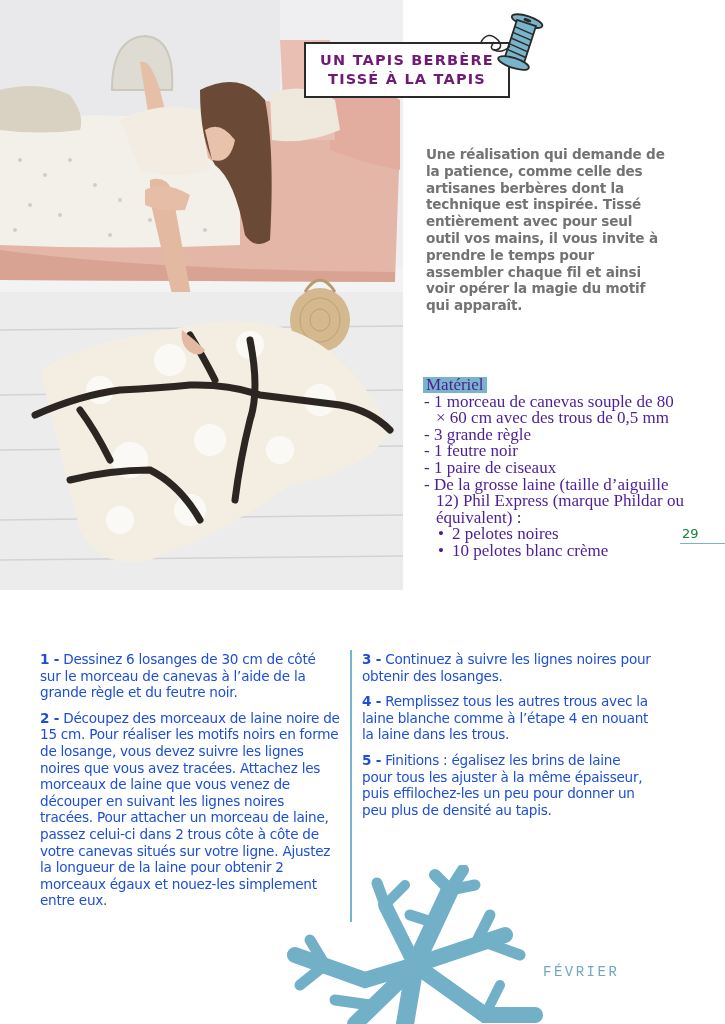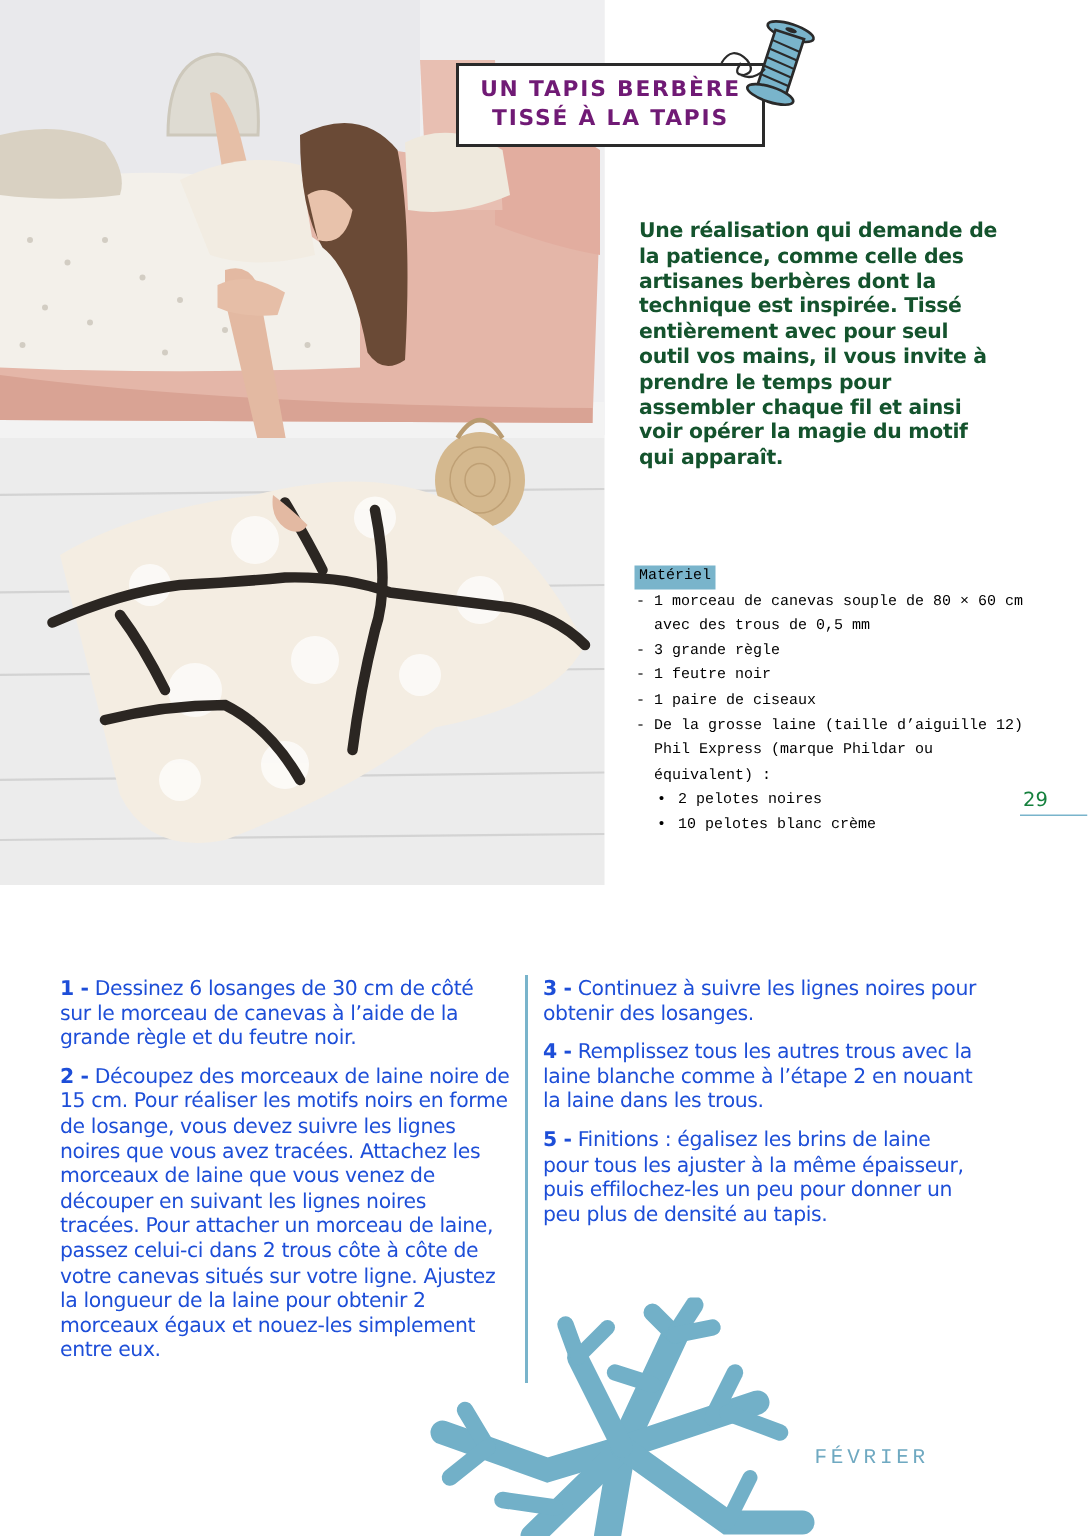--- a/index.html
+++ b/index.html
@@ -23,28 +23,28 @@
   .title-line {
     font-family: "DejaVu Sans", sans-serif; font-weight: bold; font-size: 14.5px;
     letter-spacing: 1.2px; color: #701a75; line-height: 19px;
   }
   .spool { position: absolute; left: 476px; top: 12px; width: 72px; height: 62px; z-index: 4; }
 
   
   .intro {
     position: absolute; left: 426px; top: 146px; width: 240px;
     font-family: "DejaVu Sans", sans-serif; font-weight: bold;
-    font-size: 13.6px; line-height: 16.8px; color: #14532d; letter-spacing: -0.2px;
+    font-size: 13.6px; line-height: 16.8px; color: #737373; letter-spacing: -0.2px;
   }
 
   
   .materiel {
     position: absolute; left: 424px; top: 377px; width: 260px;
-    font-family: Liberation Mono, monospace;
-    font-size: 10px; line-height: 16.6px; color: #000000;
+    font-family: Liberation Serif, serif;
+    font-size: 17px; line-height: 16.6px; color: #4c1d95;
   }
   .mat-head {
     display: inline-block; background: #79b4cb; padding: 0 3px; margin-left: -1px;
     line-height: 16px;
   }
   .mat-item { padding-left: 12px; text-indent: -12px; }
   .mat-sub { padding-left: 14px; }
   .mat-sub .bullet { display: inline-block; width: 14px; }
 
   
@@ -210,21 +210,21 @@
 
 <div class="col col-left">
   <p class="step"><span class="step-num">1 -</span><span> Dessinez 6 losanges de 30 cm de côté sur le morceau de canevas à l’aide de la grande règle et du feutre noir.</span></p>
   <p class="step"><span class="step-num">2 -</span><span> Découpez des morceaux de laine noire de 15 cm. Pour réaliser les motifs noirs en forme de losange, vous devez suivre les lignes noires que vous avez tracées. Attachez les morceaux de laine que vous venez de découper en suivant les lignes noires tracées. Pour attacher un morceau de laine, passez celui-ci dans 2 trous côte à côte de votre canevas situés sur votre ligne. Ajustez la longueur de la laine pour obtenir 2 morceaux égaux et nouez-les simplement entre eux.</span></p>
 </div>
 
 <div class="divider"></div>
 
 <div class="col col-right">
   <p class="step"><span class="step-num">3 -</span><span> Continuez à suivre les lignes noires pour obtenir des losanges.</span></p>
-  <p class="step"><span class="step-num">4 -</span><span> Remplissez tous les autres trous avec la laine blanche comme à l’étape 2 en nouant la laine dans les trous.</span></p>
+  <p class="step"><span class="step-num">4 -</span><span> Remplissez tous les autres trous avec la laine blanche comme à l’étape 4 en nouant la laine dans les trous.</span></p>
   <p class="step"><span class="step-num">5 -</span><span> Finitions : égalisez les brins de laine pour tous les ajuster à la même épaisseur, puis effilochez-les un peu pour donner un peu plus de densité au tapis.</span></p>
 </div>
 
 <svg class="snowflake" viewBox="0 0 265 159">
   <g stroke="#72b0c8" stroke-linecap="round" fill="none">
 
     <path d="M120 159 L130 100 L165 25" stroke-width="18"></path>
     <path d="M10 90 L80 115 L130 100 L220 70" stroke-width="16"></path>
     <path d="M70 159 L110 120 L130 100" stroke-width="16"></path>
     <path d="M130 100 L200 150 L250 150" stroke-width="16"></path>

